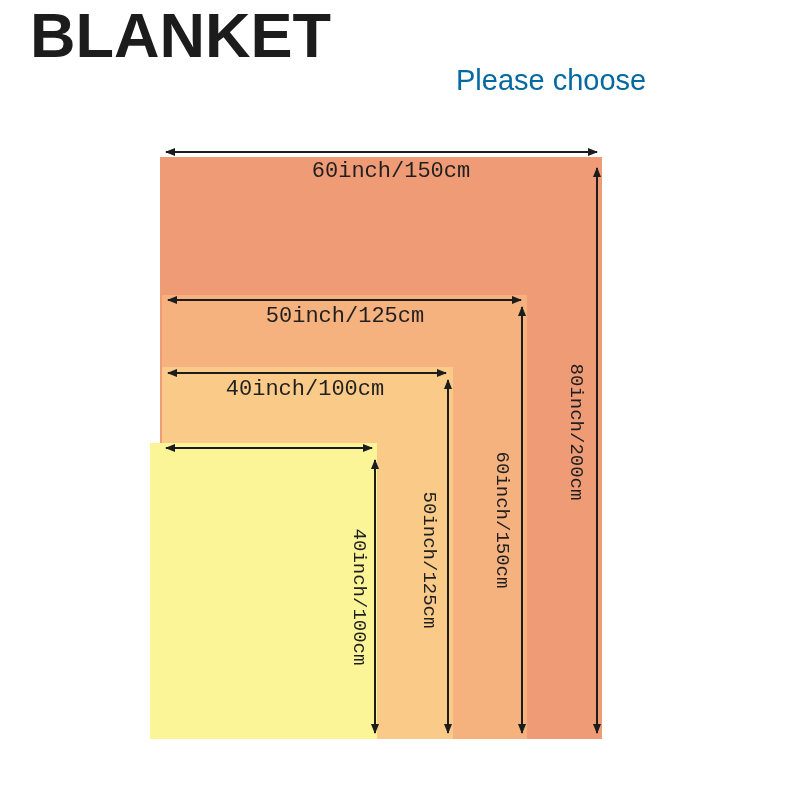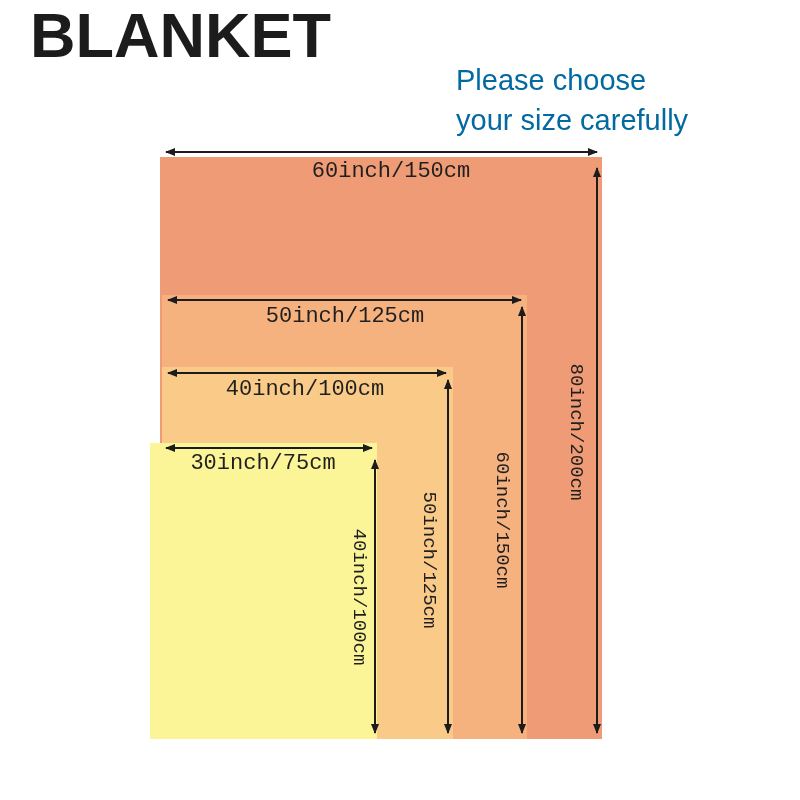--- a/index.html
+++ b/index.html
@@ -58,21 +58,20 @@
 <body>
 
 <div class="canvas">
 
   <div class="title" style="color: rgb(28, 28, 28);">
     <span class="line">BLANKET</span>
   </div>
 
   <div class="subtitle" style="color: #0369a1; margin-top: 32px;">
     <span class="line">Please choose</span>
-    <span class="line">your size carefully</span>
   </div>
 
   <div class="blanket rect-80" style="background-color: rgb(239, 155, 117);"></div>
   <div class="blanket rect-60" style="background-color: rgb(245, 177, 126);"></div>
   <div class="blanket rect-50" style="background-color: rgb(249, 202, 136);"></div>
   <div class="blanket rect-40" style="background-color: rgb(252, 245, 152);"></div>
 
   <svg class="arrows" viewBox="0 0 800 800">
     <defs>
       <marker id="ah" viewBox="0 0 10 8" refX="9" refY="4" markerWidth="10" markerHeight="8" markerUnits="userSpaceOnUse" orient="auto-start-reverse">
@@ -101,20 +100,19 @@
       <line class="dim-line" x1="448" y1="380" x2="448" y2="733" marker-start="url(#ah)" marker-end="url(#ah)"></line>
     </g>
     <g>
       <line class="dim-line" x1="375" y1="460" x2="375" y2="733" marker-start="url(#ah)" marker-end="url(#ah)"></line>
     </g>
   </svg>
 
   <div class="dim-label w-label wl-80" style="color: rgb(31, 31, 31);">60inch/150cm</div>
   <div class="dim-label w-label wl-60" style="color: rgb(31, 31, 31);">50inch/125cm</div>
   <div class="dim-label w-label wl-50" style="color: rgb(31, 31, 31);">40inch/100cm</div>
-  <div class="dim-label w-label wl-40" style="color: rgb(31, 31, 31);">30inch/75cm</div>
 
   <div class="dim-label h-label hl-80" style="color: rgb(31, 31, 31);">80inch/200cm</div>
   <div class="dim-label h-label hl-60" style="color: rgb(31, 31, 31);">60inch/150cm</div>
   <div class="dim-label h-label hl-50" style="color: rgb(31, 31, 31);">50inch/125cm</div>
   <div class="dim-label h-label hl-40" style="color: rgb(31, 31, 31);">40inch/100cm</div>
 
 </div>
 
 </body></html>

